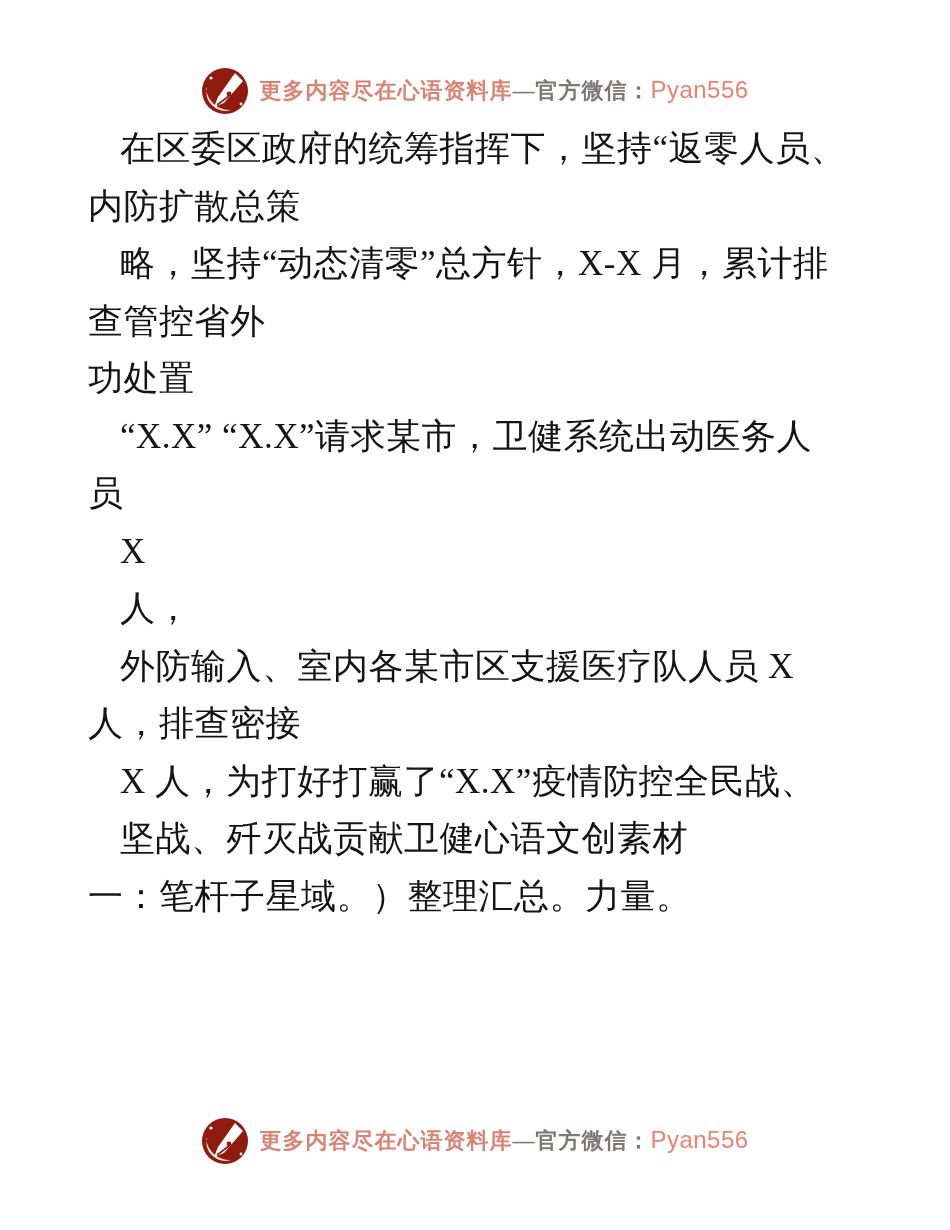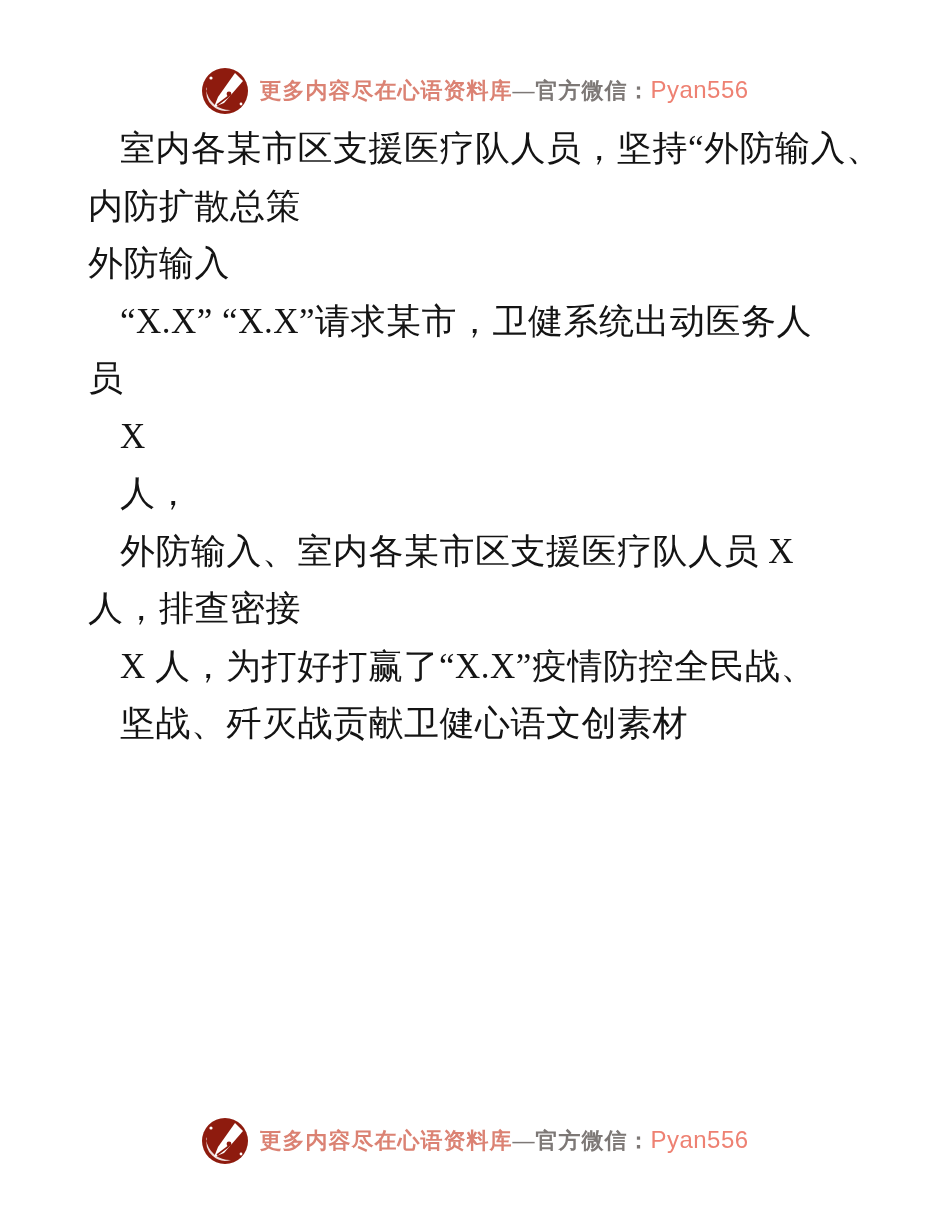--- a/index.html
+++ b/index.html
@@ -58,31 +58,34 @@
       <path d="M34,6 L42,14 L23,36 L13,40 L17,30 Z" fill="#ffffff"></path>
       <circle cx="28" cy="27" r="2.4" fill="#8e1b0e"></circle>
       <path d="M28,29 L16,38" stroke="#8e1b0e" stroke-width="1.6"></path>
       <circle cx="10" cy="11" r="1.6" fill="#ffffff"></circle>
       <circle cx="40" cy="37" r="1.4" fill="#ffffff"></circle>
     </svg>
     <span class="wm-text"><span class="wm-brand">更多内容尽在心语资料库</span><span class="wm-label">—官方微信：</span><span class="wm-id">Pyan556</span></span>
   </div>
 
   <div class="doc">
-      <div class="line indent">室内各某市区支援医疗队人员，坚持“外防输入、</div>
+      <div class="line indent">在区委区政府的统筹指挥下，坚持“返零人员、</div>
       <div class="line">内防扩散总策</div>
-      <div class="line">外防输入</div>
+      <div class="line indent">略，坚持“动态清零”总方针，X-X 月，累计排</div>
+      <div class="line">查管控省外</div>
+      <div class="line">功处置</div>
       <div class="line indent">“X.X” “X.X”请求某市，卫健系统出动医务人</div>
       <div class="line">员</div>
       <div class="line indent">X</div>
       <div class="line indent">人，</div>
       <div class="line indent">外防输入、室内各某市区支援医疗队人员 X</div>
       <div class="line">人，排查密接</div>
       <div class="line indent">X 人，为打好打赢了“X.X”疫情防控全民战、</div>
       <div class="line indent">坚战、歼灭战贡献卫健心语文创素材</div>
+      <div class="line">一：笔杆子星域。）整理汇总。力量。</div>
     </div>
 
   <div class="watermark footer">
     <svg class="wm-logo" width="48" height="48" viewBox="0 0 48 48">
       <circle cx="24" cy="24" r="23" fill="#8e1b0e"></circle>
       <path d="M6,20 A19,19 0 0 0 30,43 A24,24 0 0 1 5,22 Z" fill="#ffffff" opacity="0.85"></path>
       <path d="M34,6 L42,14 L23,36 L13,40 L17,30 Z" fill="#ffffff"></path>
       <circle cx="28" cy="27" r="2.4" fill="#8e1b0e"></circle>
       <path d="M28,29 L16,38" stroke="#8e1b0e" stroke-width="1.6"></path>
       <circle cx="10" cy="11" r="1.6" fill="#ffffff"></circle>

